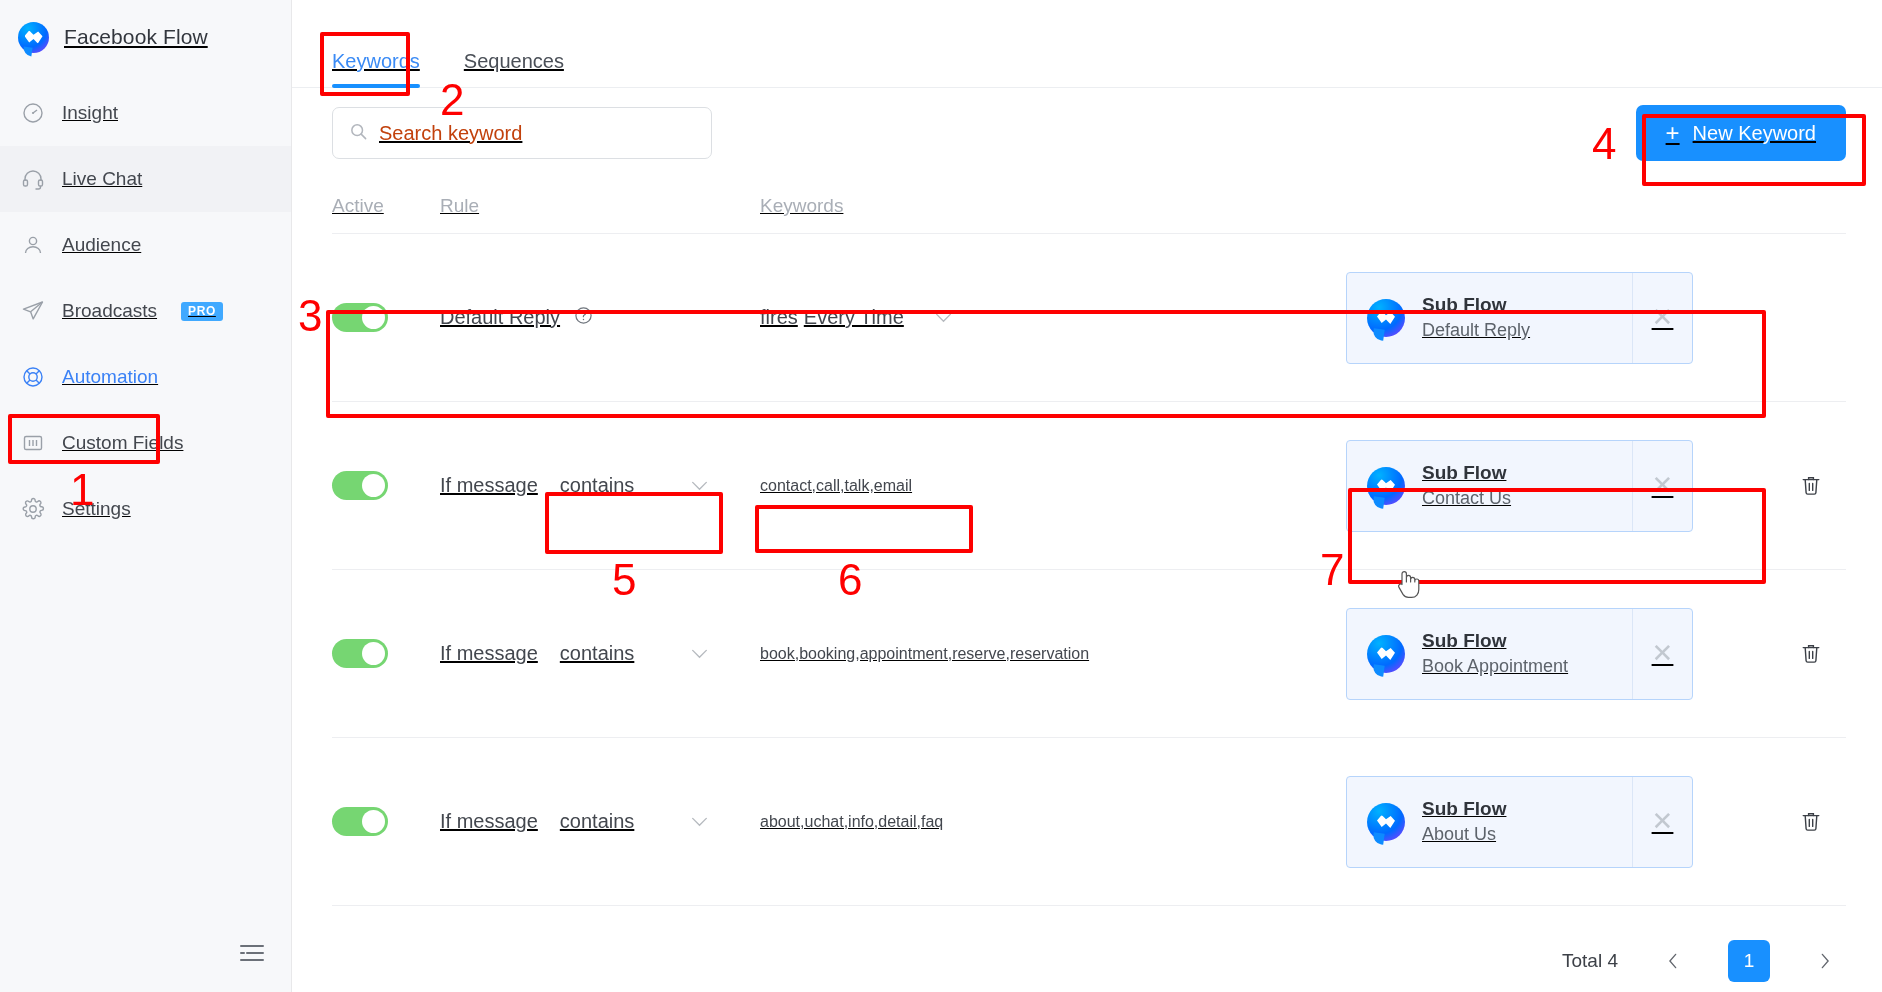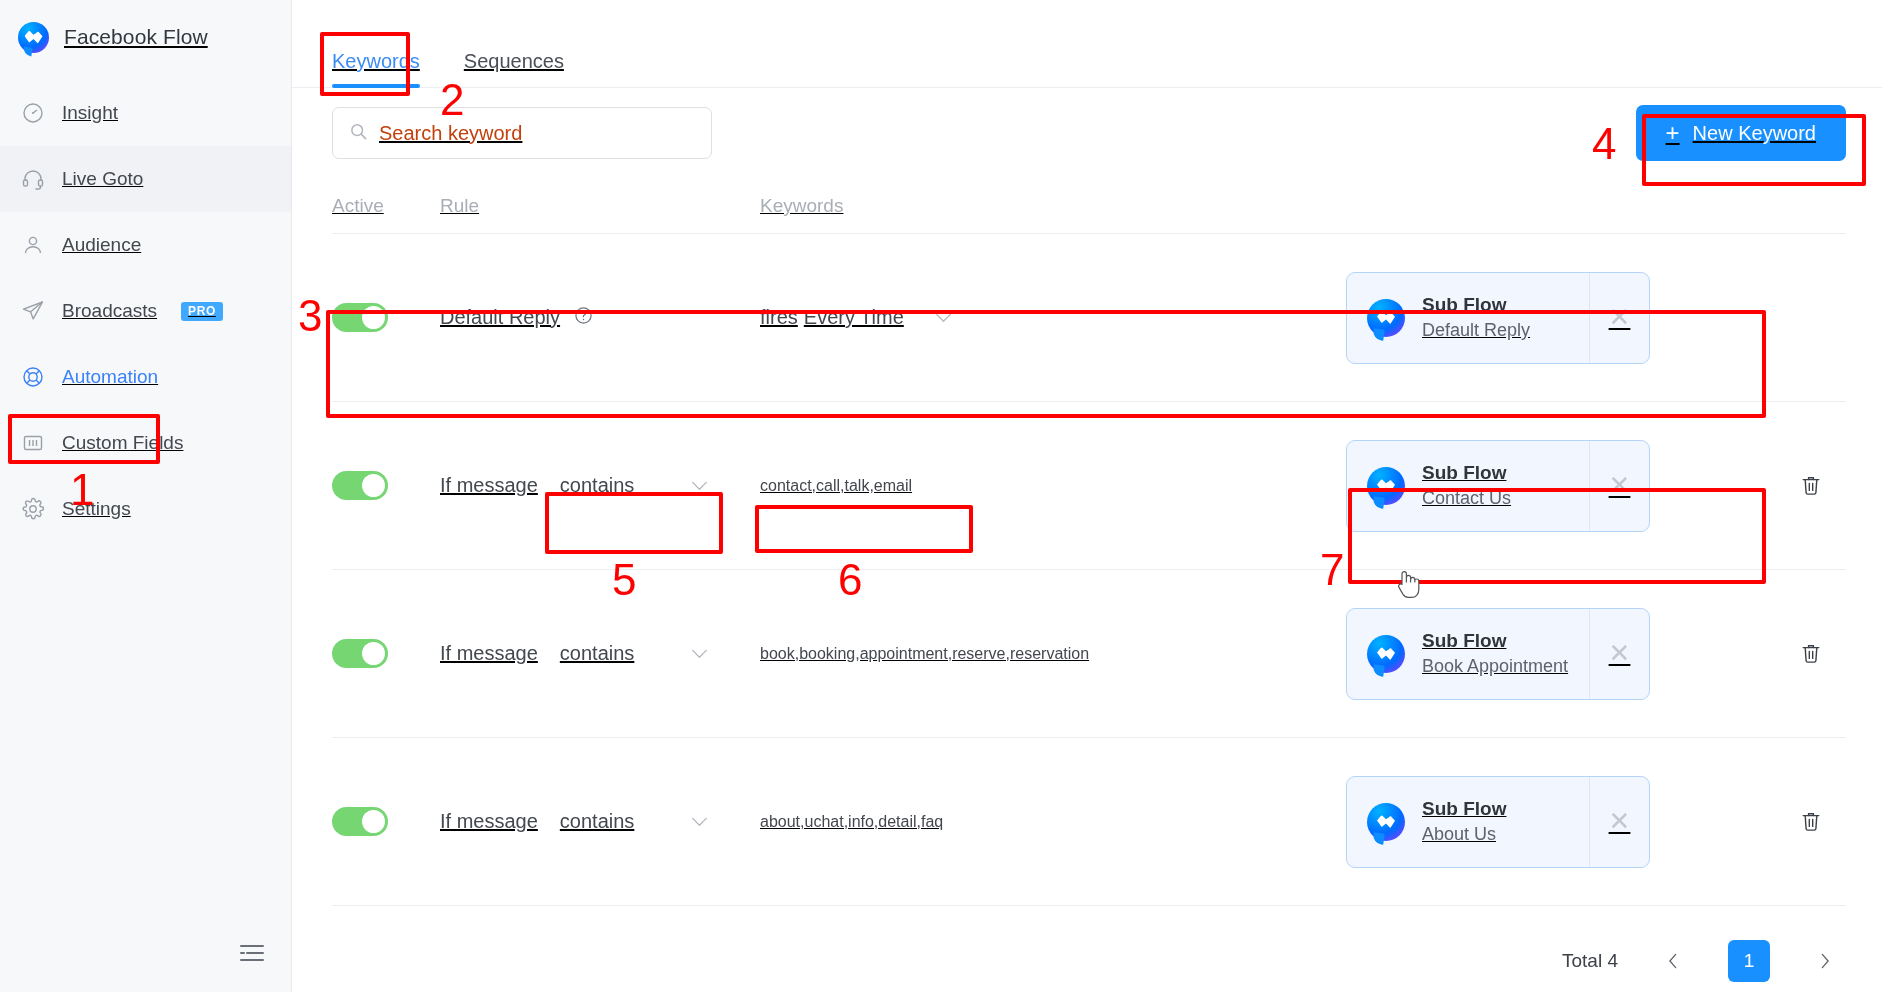--- a/index.html
+++ b/index.html
@@ -131,21 +131,21 @@
     min-width: 148px; height: 44px; display: flex; align-items: center;
     justify-content: space-between; gap: 18px; font-size: 20px; color: #43474e;
     cursor: pointer;
   }
   .select .chev { color: #b6babf; font-size: 15px; }
   .fires { font-size: 20px; color: #43474e; margin-right: 6px; }
 
   .keys-text { font-size: 16px; color: #43474e; }
 
   .subflow {
-    width: 304px; height: 92px; border: 1px solid #b6d4fb; border-radius: 9px;
+    width: 347px; height: 92px; border: 1px solid #b6d4fb; border-radius: 4px;
     background: #f2f6fe; display: flex; align-items: center; cursor: pointer;
     position: relative; overflow: hidden;
   }
   .subflow .sf-left { display: flex; align-items: center; gap: 17px; padding-left: 20px; flex: 1 1 auto; }
   .sf-icon { width: 38px; height: 38px; flex: 0 0 38px; }
   .sf-texts { display: flex; flex-direction: column; gap: 4px; }
   .sf-title { font-size: 19px; font-weight: bold; color: #30343b; }
   .sf-sub { font-size: 18px; color: #5d636b; }
   .sf-x {
     width: 60px; flex: 0 0 60px; height: 100%;
@@ -208,21 +208,21 @@
 
       <div class="nav-item hovered">
         <span class="nav-ico">
           <svg width="24" height="24" viewBox="0 0 24 24" fill="none" stroke="currentColor" stroke-width="1.4">
               <path d="M4 14v-2a8 8 0 0 1 16 0v2"></path>
               <rect x="2.5" y="13" width="4" height="6" rx="1.6"></rect>
               <rect x="17.5" y="13" width="4" height="6" rx="1.6"></rect>
               <path d="M19.5 19v1a2 2 0 0 1-2 2h-3"></path>
             </svg>
         </span>
-        <span>Live Goto</span>
+        <span>Live Chat</span>
       </div>
 
       <div class="nav-item">
         <span class="nav-ico">
           <svg width="24" height="24" viewBox="0 0 24 24" fill="none" stroke="currentColor" stroke-width="1.4">
               <circle cx="12" cy="8" r="3.6"></circle>
               <path d="M4.5 20c0-3.8 3.4-6.2 7.5-6.2s7.5 2.4 7.5 6.2"></path>
             </svg>
         </span>
         <span>Audience</span>

